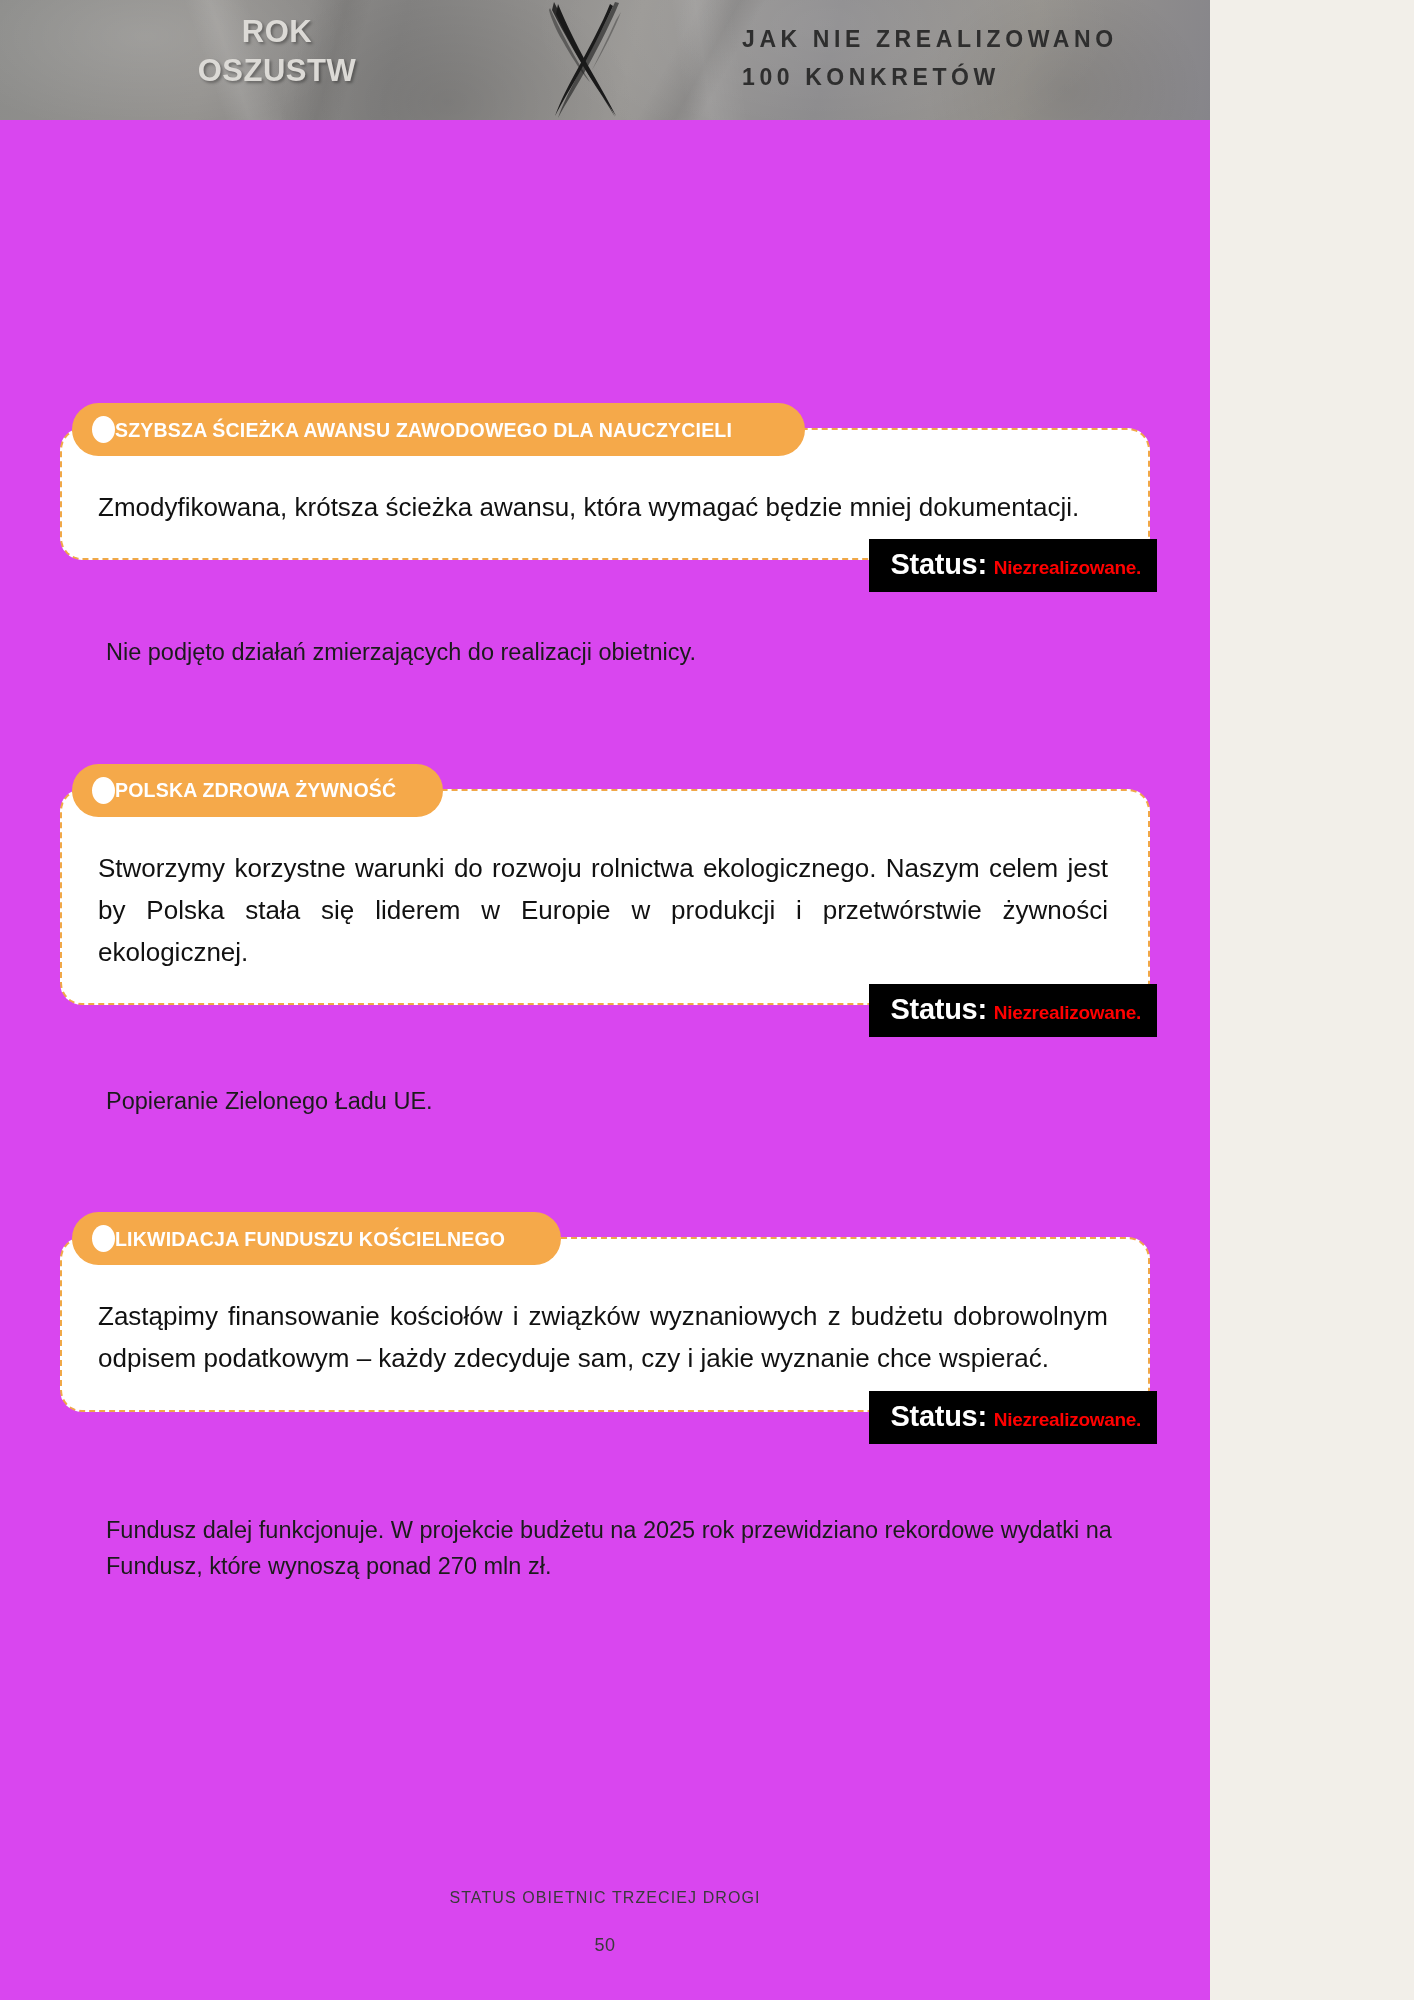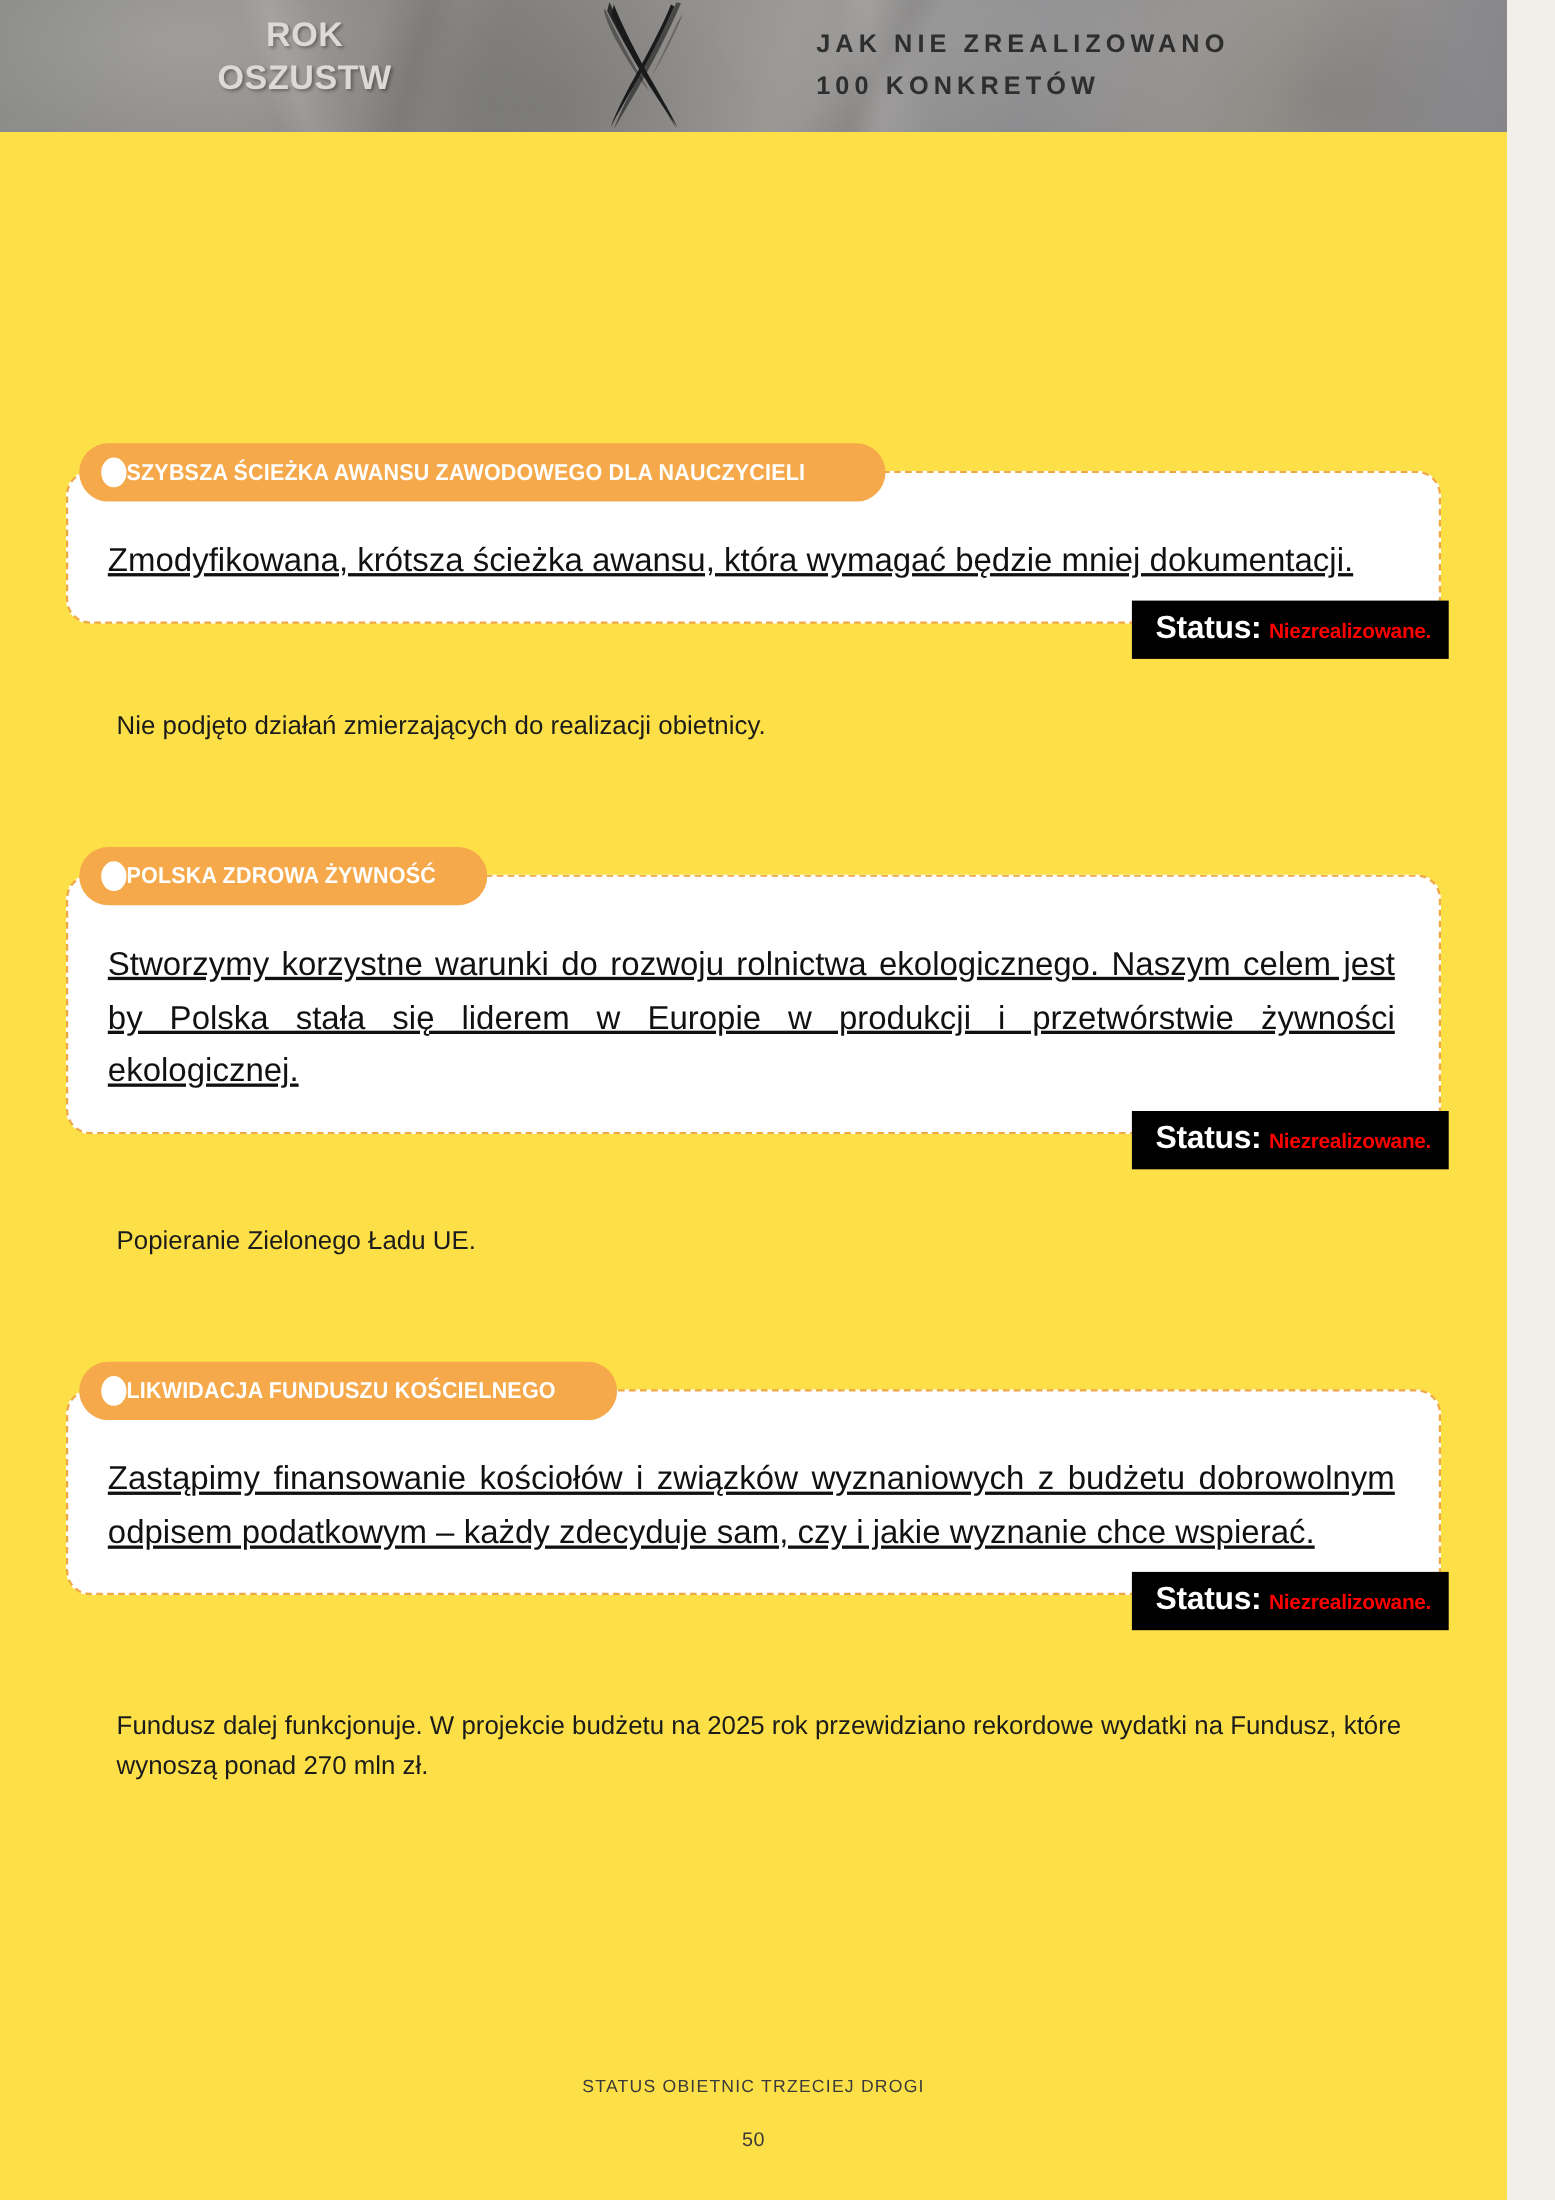--- a/index.html
+++ b/index.html
@@ -7,23 +7,23 @@
 
   html, body {
     width: 1414px;
     height: 2000px;
     background: #F2EFE9;
     font-family: "Liberation Sans", sans-serif;
   }
 
   .page {
     position: relative;
-    width: 1370px;
+    width: 1210px;
     height: 2000px;
-    background: #fde047;
+    background: #d946ef;
     overflow: hidden;
   }
 
   
   .header-band {
     position: relative;
     width: 100%;
     height: 120px;
     background:
       radial-gradient(ellipse 300px 140px at 12% 30%, rgba(255,255,255,0.13), rgba(255,255,255,0) 70%),
@@ -128,26 +128,25 @@
     font-size: 21px;
     letter-spacing: 0.2px;
     white-space: nowrap;
     transform: scaleX(0.93);
     transform-origin: left center;
   }
 
   .card-body {
     color: #111111;
     font-family: "Liberation Sans", sans-serif;
-    font-size: 30px;
+    font-size: 26px;
     line-height: 1.62;
     text-align: justify;
     text-justify: inter-word;
     padding-right: 4px;
-    text-decoration: underline;
   }
 
   
   .status-plate {
     position: absolute;
     right: -9px;
     bottom: -34px;
     background: #000000;
     padding: 9px 16px 11px 22px;
     z-index: 4;

